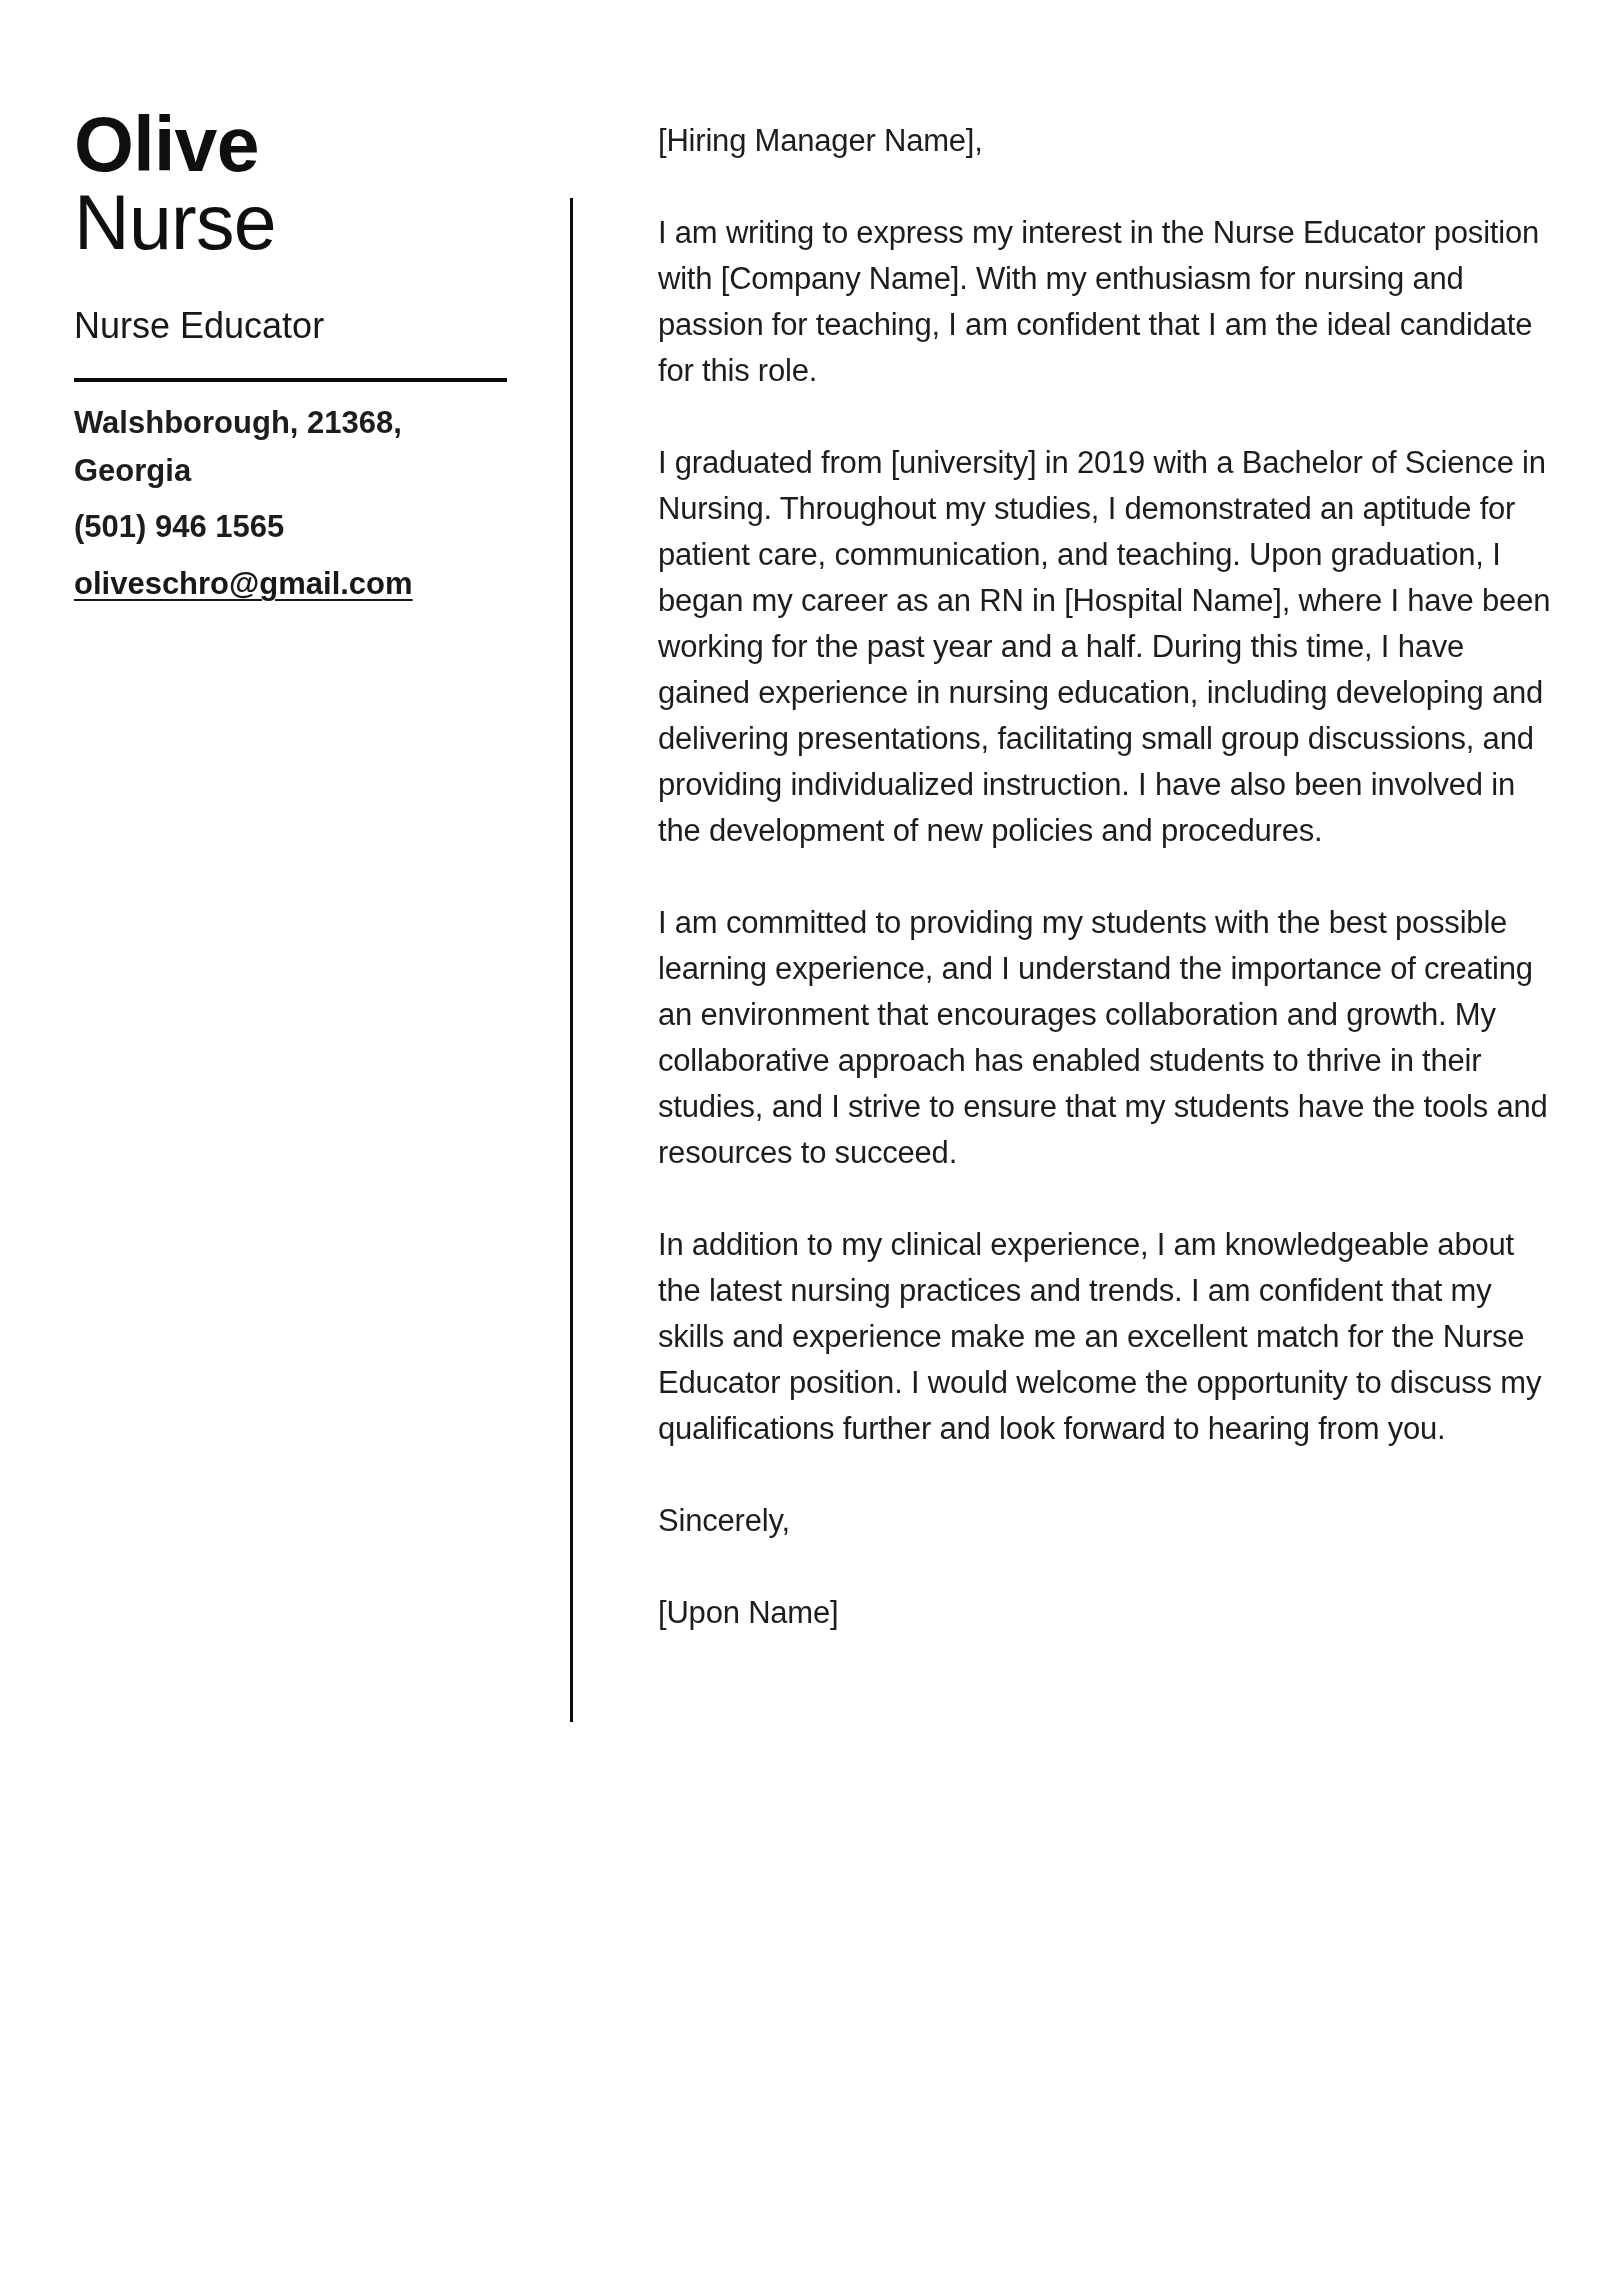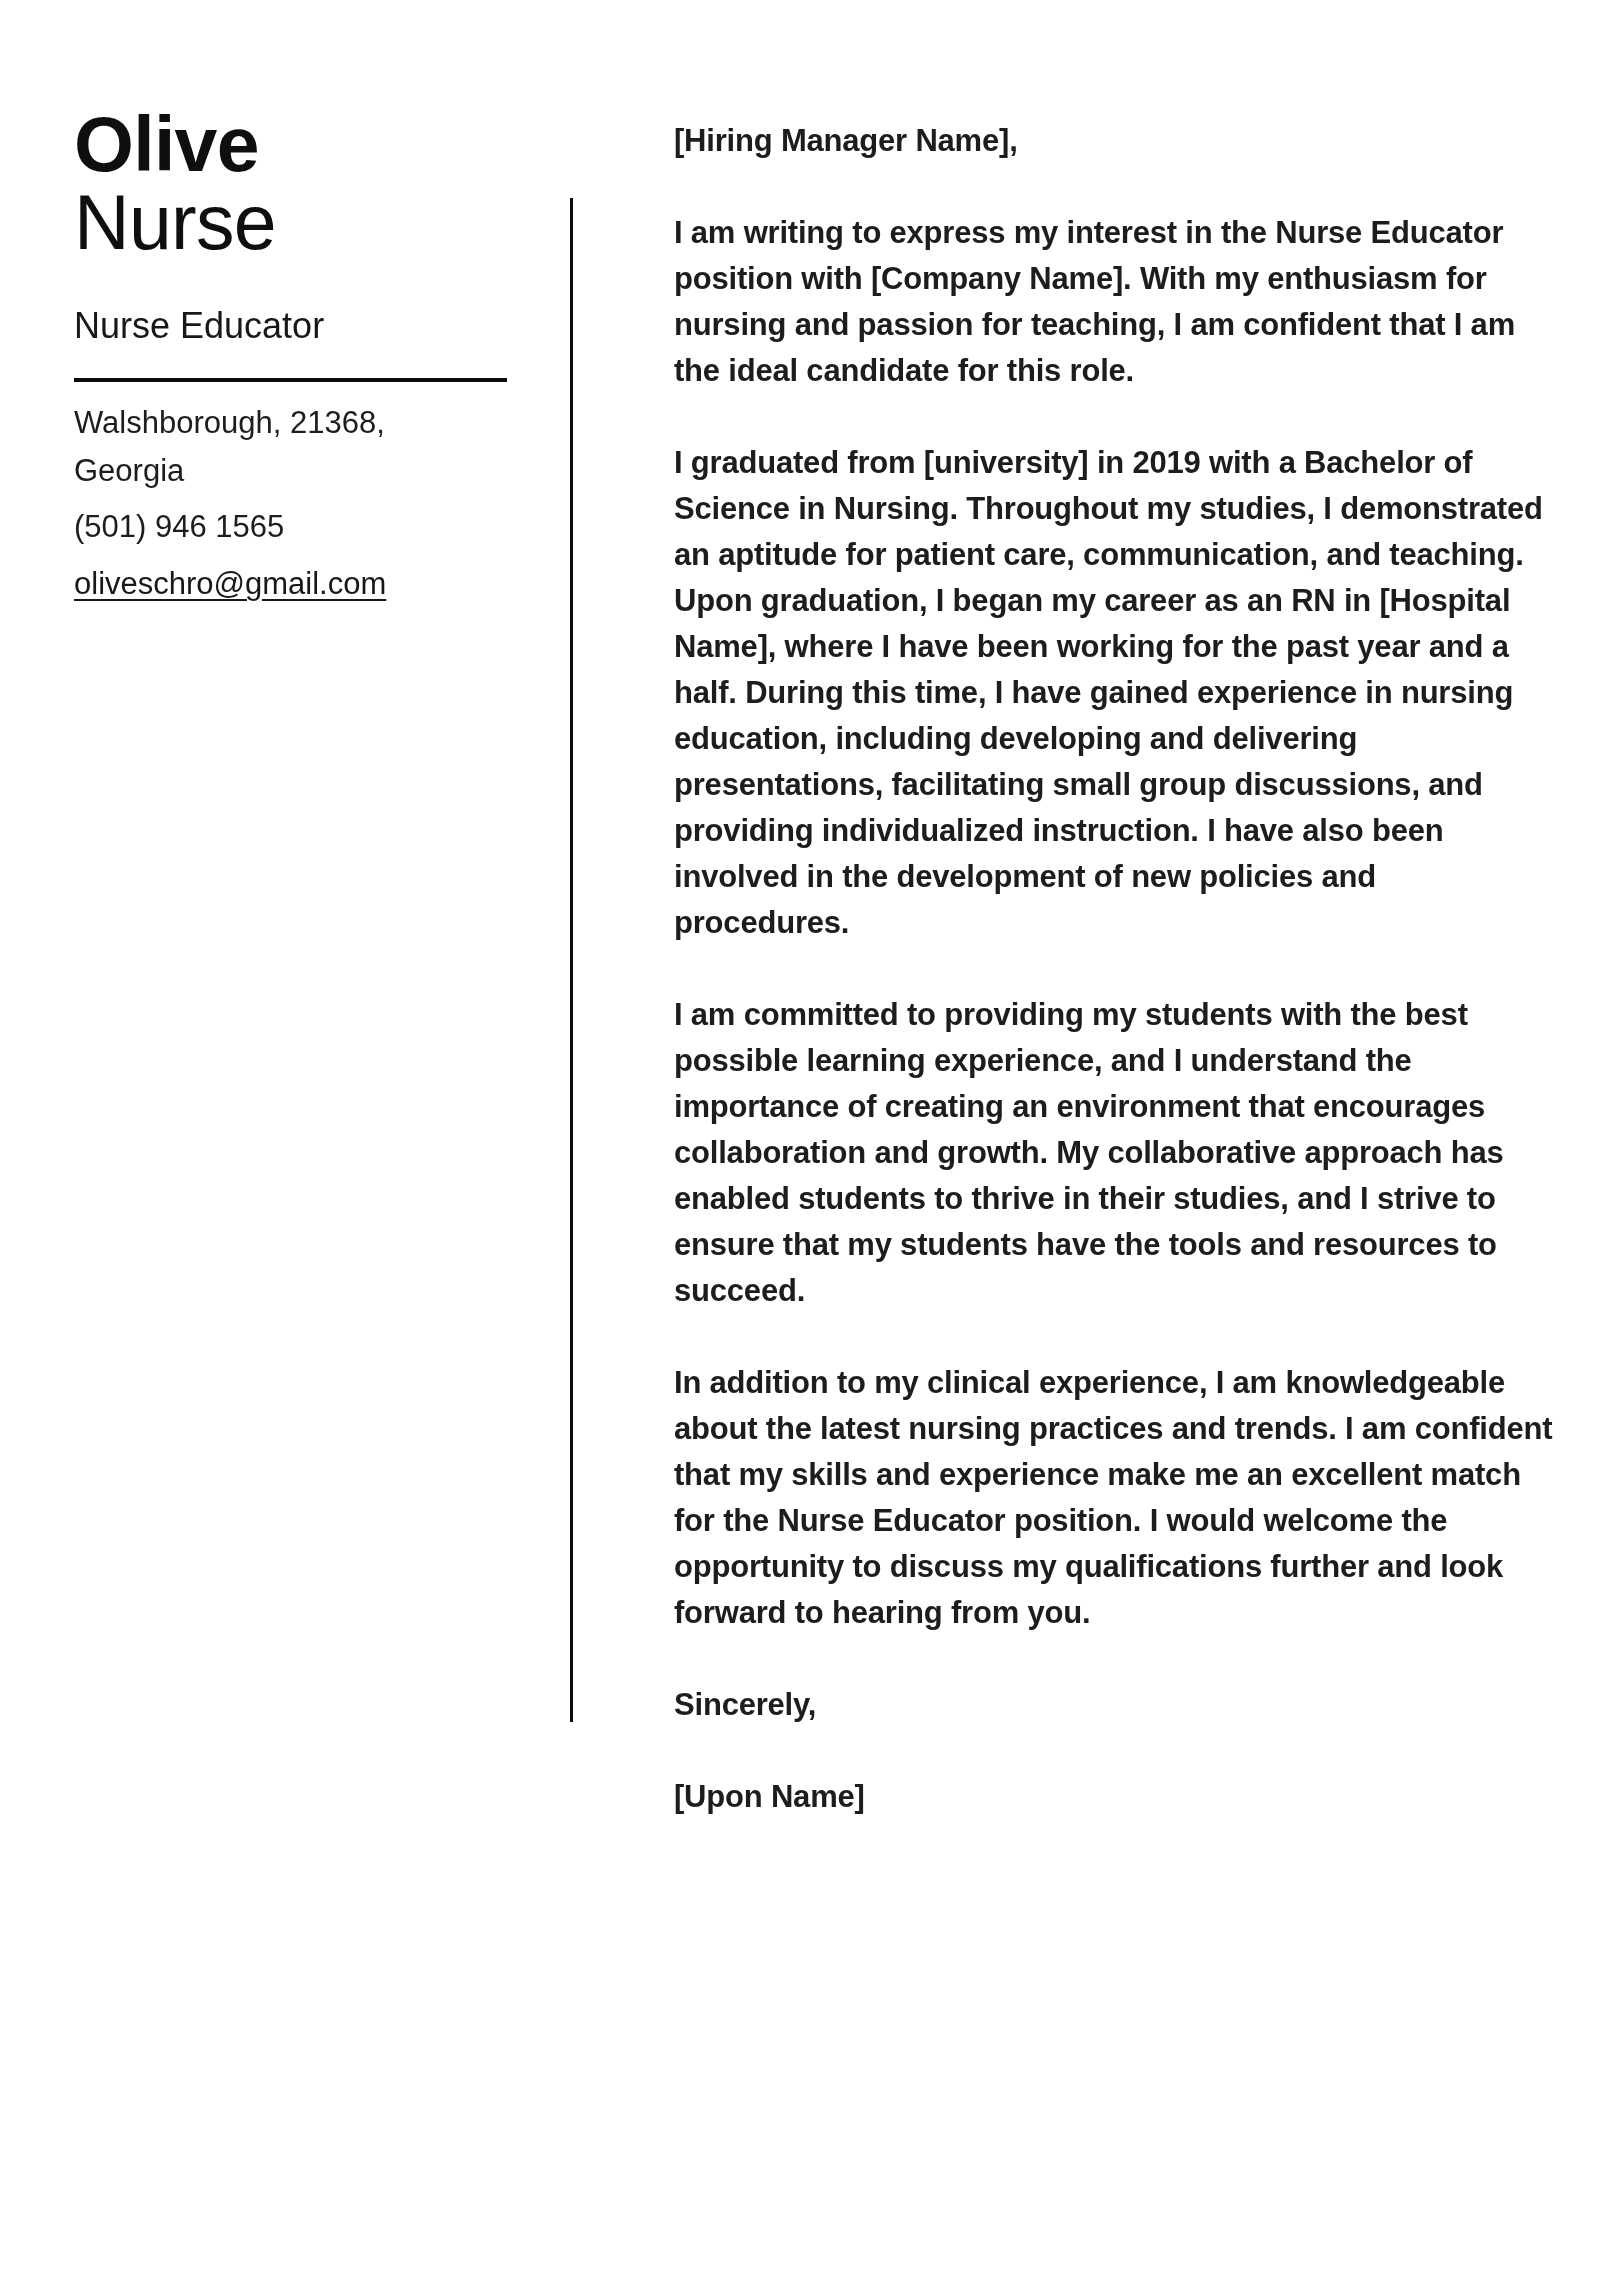--- a/index.html
+++ b/index.html
@@ -57,21 +57,21 @@
     line-height: 47px;
     font-weight: 700;
     color: #101213;
   }
   .contact-block {
     margin-top: 17px;
     font-size: 31px;
     line-height: 48px;
     color: #1b1d1e;
   }
-  .contact-item { display: block; }
+  .contact-item { display: block; font-weight: bold; }
   .contact-phone { margin-top: 7.9px; }
   .contact-email {
     margin-top: 9.2px;
     color: #161819;
     text-decoration: underline;
     text-decoration-thickness: 2px;
     text-underline-offset: 5.2px;
     cursor: pointer;
   }
 
@@ -90,22 +90,21 @@
     position: absolute;
     left: 658px;
     top: 118px;
     width: 896px;
     font-size: 31px;
     line-height: 46px;
     letter-spacing: -0.2px;
     color: #1b1d1e;
   }
   .letter p {
-    margin: 0 0 46px 16px;
-    font-weight: bold;
+    margin: 0 0 46px 0;
   }
 </style>
 </head>
 <body>
 
 <div class="page">
 
   <aside class="sidebar">
     <h1 class="name">
       <span class="name-first">Olive</span>

